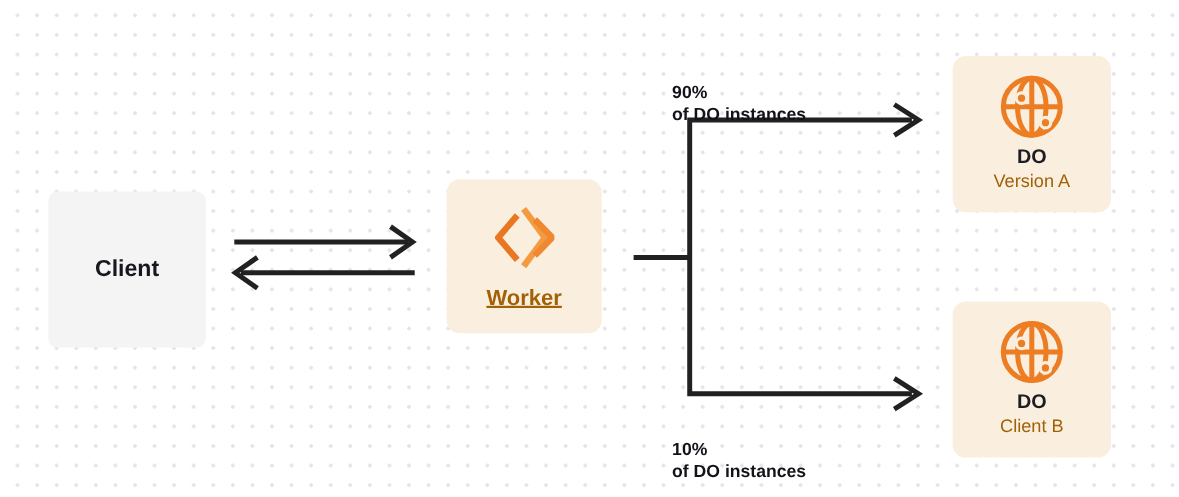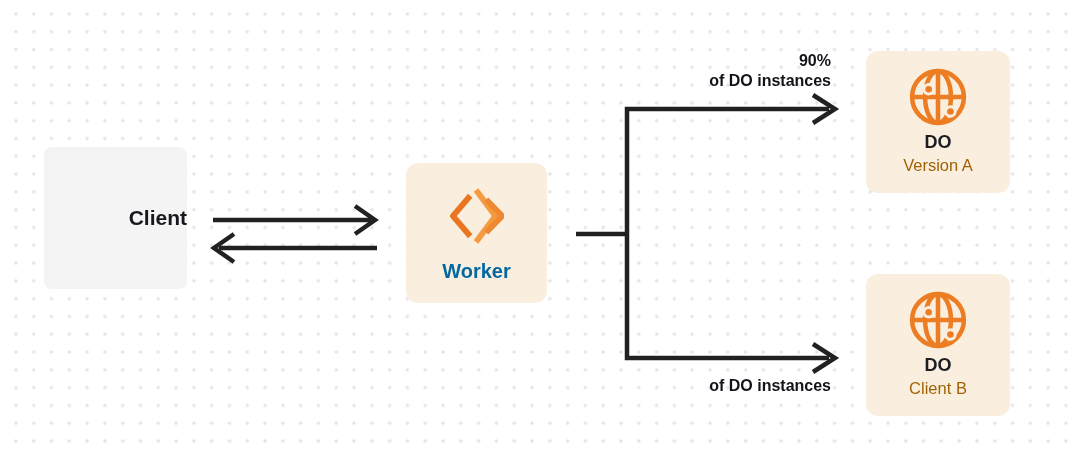--- a/index.html
+++ b/index.html
@@ -13,32 +13,33 @@
     font-family:"Liberation Sans",sans-serif;
     overflow:hidden;
   }
   .node{
     position:absolute;
     display:flex;flex-direction:column;
     align-items:center;justify-content:center;
   }
   .box-gray{background:#f4f4f5;border-radius:8px;}
   .box-cream{background:#faefdf;border-radius:12px;}
-  .client-box{left:44px;top:147px;width:143px;height:142px;align-items:flex-end;}
+  .client-box{left:44px;top:174px;width:143px;height:142px;}
   .client-label{font-size:21px;font-weight:700;color:#16181d;}
   .worker-box{left:406px;top:163px;width:141px;height:140px;gap:12px;}
-  .worker-label{font-size:20px;font-weight:700;color:#0369a1;}
+  .worker-label{font-size:20px;font-weight:700;color:#a16207;text-decoration:underline;}
   .do-box-a{left:866px;top:51px;width:144px;height:142px;gap:2px;}
   .do-box-b{left:866px;top:274px;width:144px;height:142px;gap:2px;}
   .do-title{font-size:18px;font-weight:700;color:#1b1d22;margin-top:4px;line-height:21px;}
   .do-subtitle{font-size:16.5px;font-weight:400;color:#a16207;line-height:21px;}
   .edge-label{
     position:absolute;left:611px;width:220px;
-    text-align:right;font-size:16px;font-weight:700;color:#111318;
+    text-align:left;font-size:16px;font-weight:700;color:#111318;
     line-height:20px;
+    margin-top:24px;
   }
   .edge-label-top{top:51px;}
   .edge-label-bottom{top:376px;}
   .arrows-layer{position:absolute;left:0;top:0;pointer-events:none;}
   .icon-wrap{display:flex;align-items:center;justify-content:center;}
 </style>
 </head>
 <body>
 
 <div class="canvas">
@@ -111,16 +112,17 @@
     </span>
     <div class="do-title">DO</div>
     <div class="do-subtitle">Client B</div>
   </div>
 
   <div class="edge-label edge-label-top">
     <div>90%</div>
     <div>of DO instances</div>
   </div>
   <div class="edge-label edge-label-bottom">
+    <div>10%</div>
     <div>of DO instances</div>
   </div>
 
 </div>
 
 </body></html>

